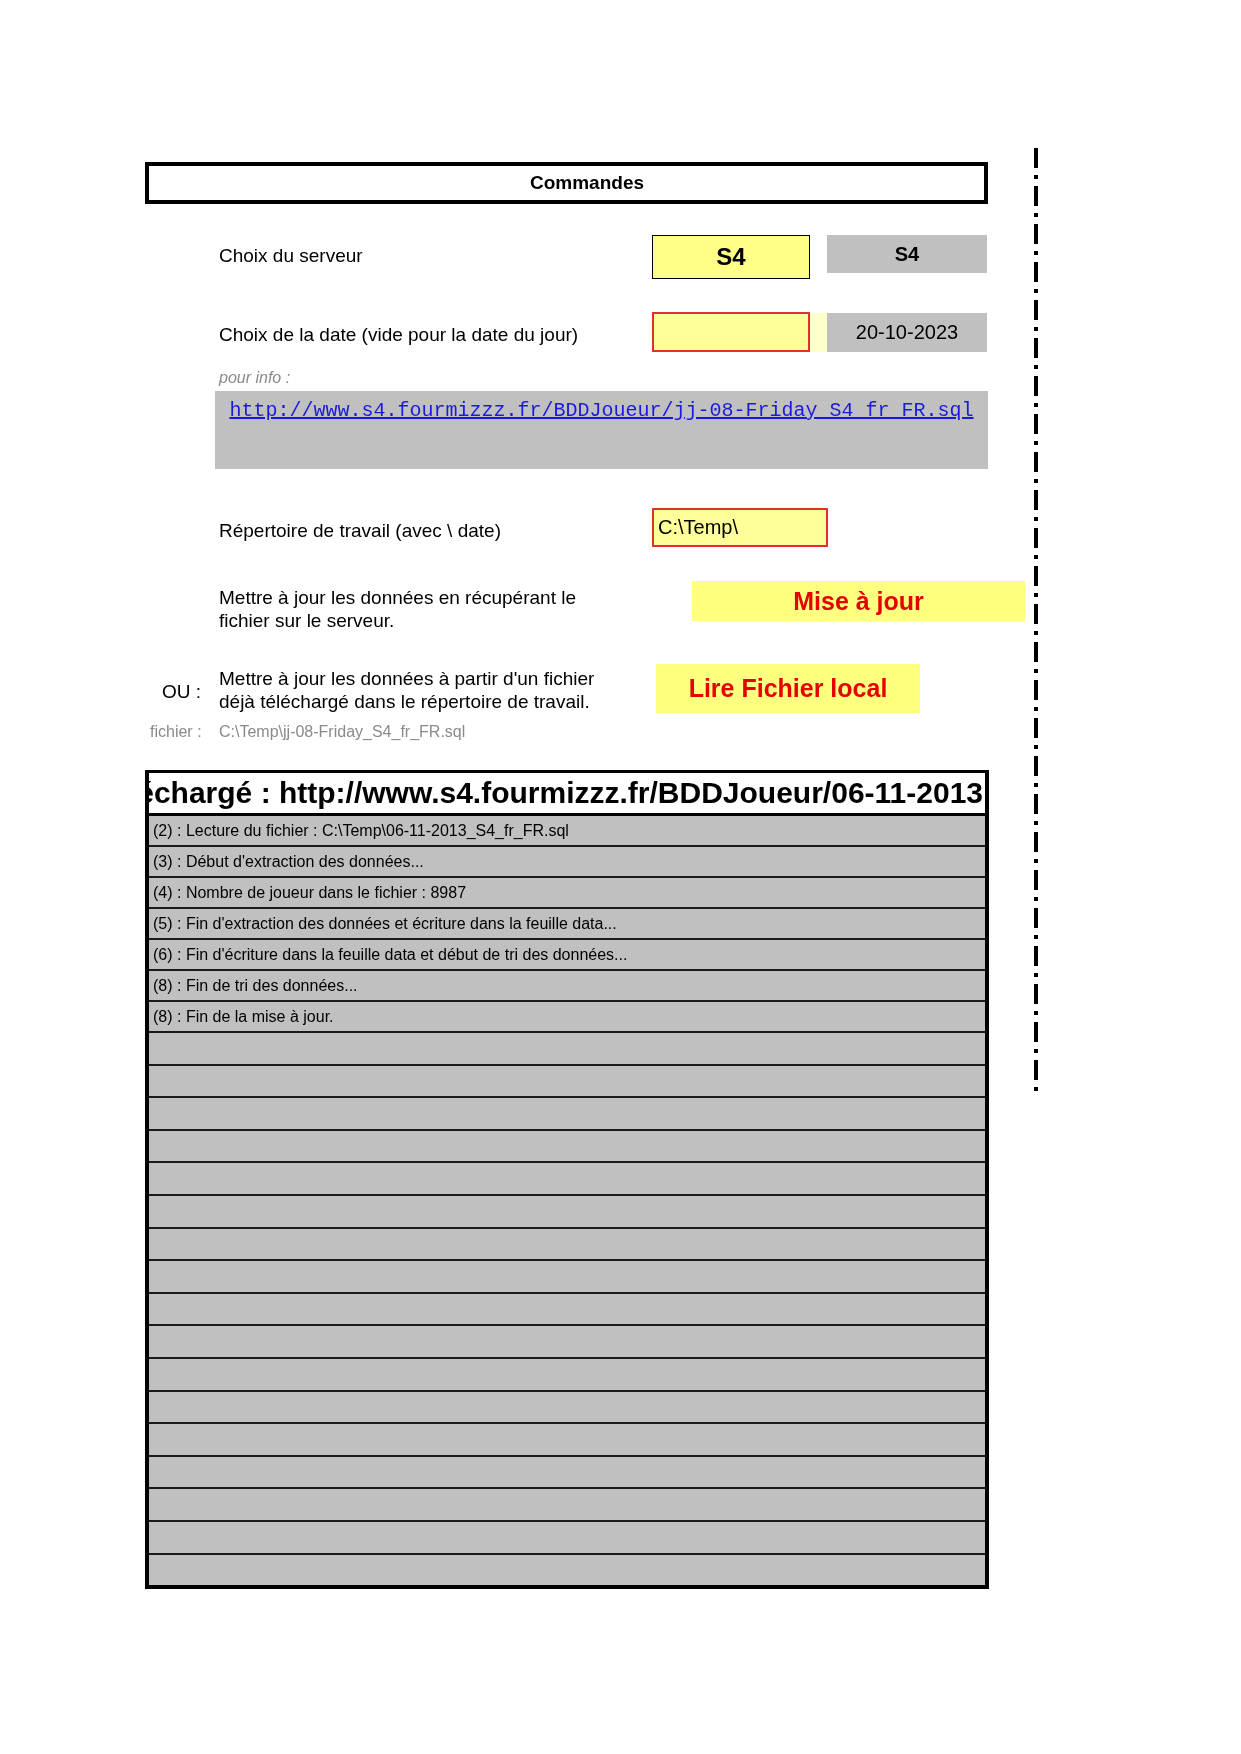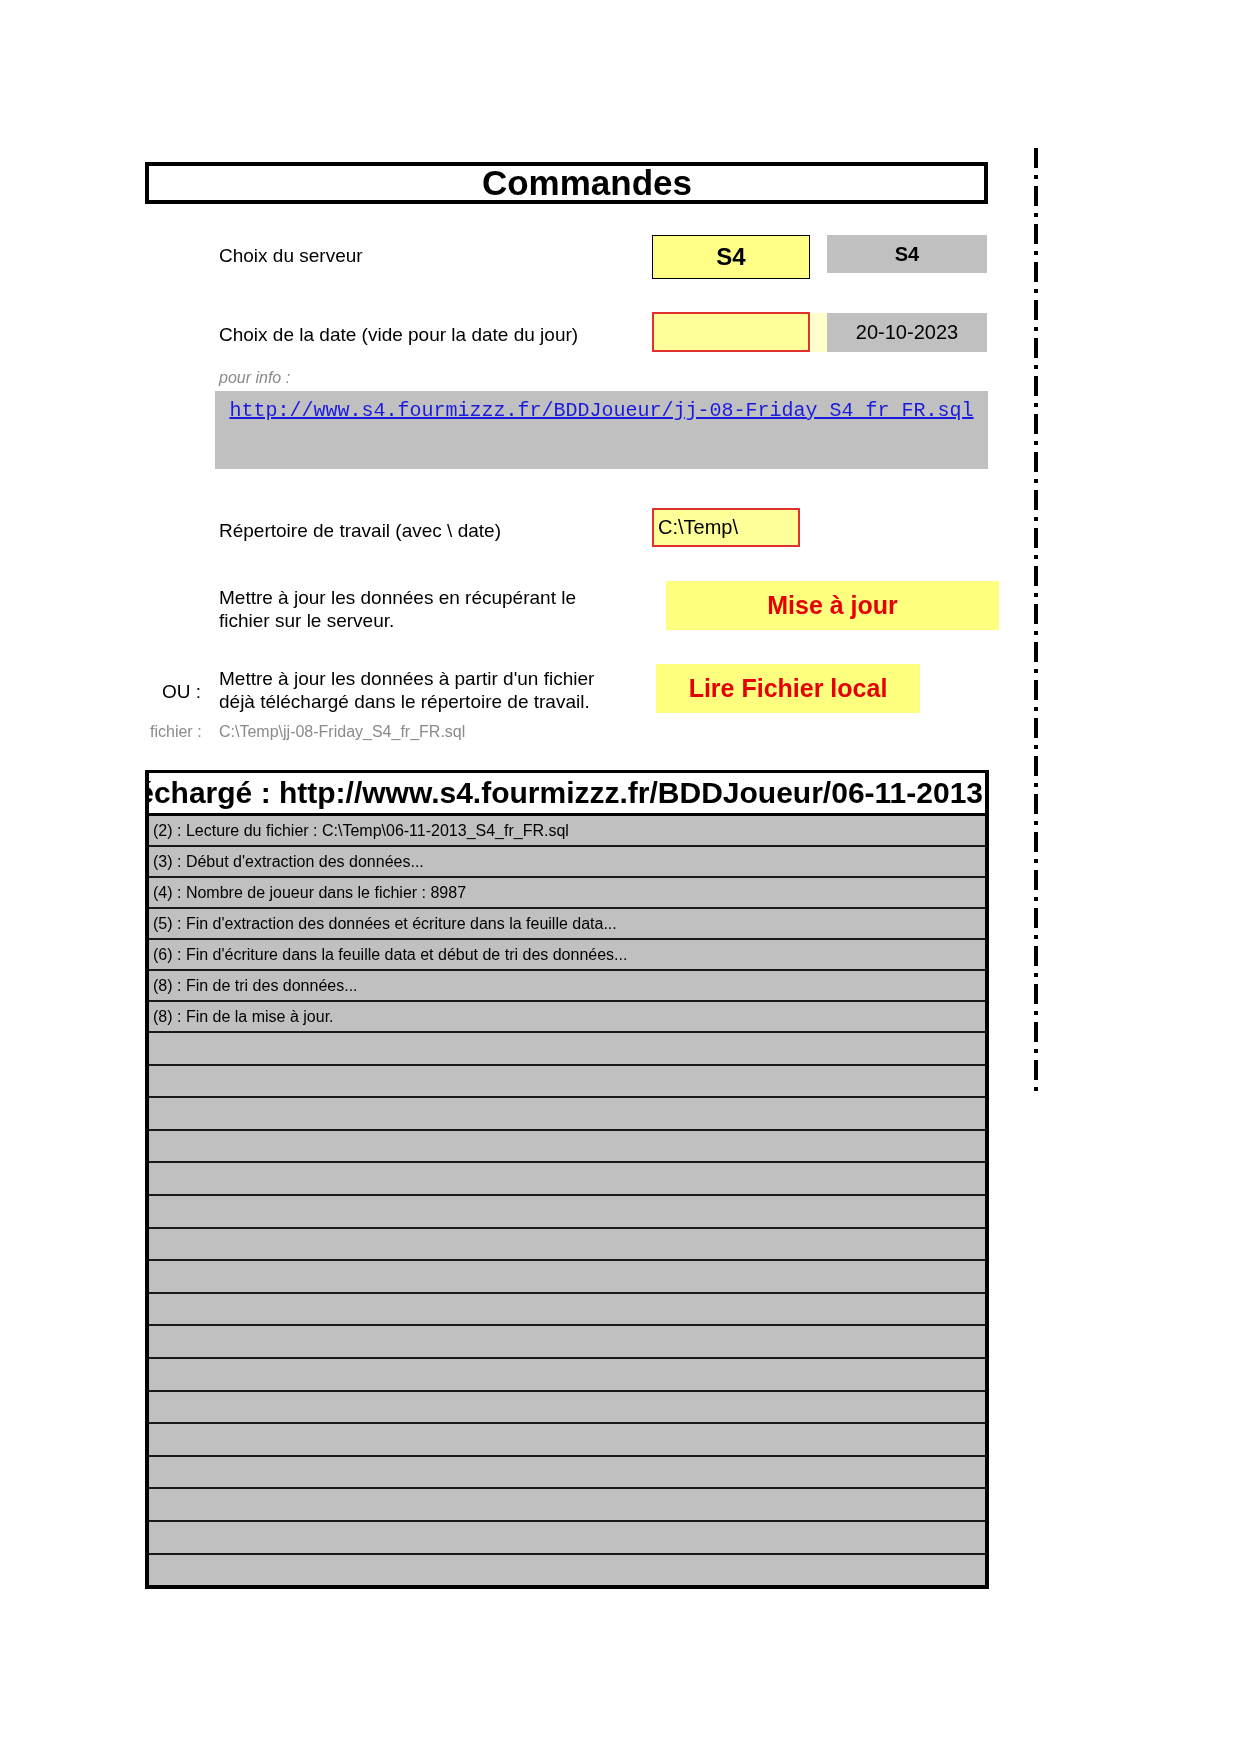--- a/index.html
+++ b/index.html
@@ -2,21 +2,21 @@
 <html><head>
 <meta charset="utf-8">
 <style>
   html, body { margin: 0; padding: 0; background: #ffffff; }
   body { width: 1241px; height: 1754px; position: relative; overflow: hidden;
          font-family: "Liberation Sans", sans-serif; color: #000; }
   .abs { position: absolute; box-sizing: border-box; }
 
   #title-box { left: 145px; top: 162px; width: 843px; height: 42px; border: 4px solid #000;
                display: flex; align-items: center; justify-content: center;
-               font-weight: bold; font-size: 35px; padding-left: 41px; }
+               font-weight: bold; font-size: 19px; padding-left: 41px; }
 
   .label { font-size: 19px; line-height: 23px; }
   .gray-label { color: #8a8a8a; font-size: 16px; }
 
   #server-select { left: 652px; top: 235px; width: 158px; height: 44px; background: #ffff88;
                    border: 1.5px solid #000; display: flex; align-items: center; justify-content: center;
                    font-weight: bold; font-size: 24px; cursor: pointer; }
   #server-display { left: 827px; top: 235px; width: 160px; height: 38px; background: #c0c0c0;
                     display: flex; align-items: center; justify-content: center; font-weight: bold; font-size: 20px; }
 
@@ -24,27 +24,27 @@
                 border: 2px solid #e03030; }
   #date-gap { left: 810px; top: 313px; width: 17px; height: 39px; background: #ffffcc; }
   #date-display { left: 827px; top: 313px; width: 160px; height: 39px; background: #c0c0c0;
                   display: flex; align-items: center; justify-content: center; font-size: 20px; }
 
   #info-caption { left: 219px; top: 369px; font-style: italic; font-size: 16px; color: #8a8a8a; }
   #info-box { left: 215px; top: 391px; width: 773px; height: 78px; background: #c0c0c0; font-family: Liberation Mono, monospace; }
   #info-link { position: absolute; left: 0; right: 0; top: 8px; text-align: center;
                color: #1a1adf; text-decoration: underline; font-size: 20px; cursor: pointer; }
 
-  #workdir-input { left: 652px; top: 508px; width: 148px; height: 39px; background: #ffff99;
+  #workdir-input { left: 652px; top: 508px; width: 176px; height: 39px; background: #ffff99;
                    border: 2px solid #e03030; display: flex; align-items: center; padding-left: 4px;
                    font-size: 20px; }
 
   .action-btn { background: #ffff80; display: flex; align-items: center; justify-content: center;
                 color: #e60000; font-weight: bold; font-size: 25px; cursor: pointer; }
-  #update-btn { left: 666px; top: 581px; width: 333px; height: 49px; }
+  #update-btn { left: 692px; top: 581px; width: 333px; height: 40px; }
   #local-btn  { left: 656px; top: 664px; width: 264px; height: 49px; }
 
   #log-table { left: 145px; top: 770px; width: 844px; border: 4px solid #000; border-top-width: 3px;
                background: #c0c0c0; }
   #log-header { height: 40px; background: #fff; border-bottom: 3px solid #000; overflow: hidden;
                 white-space: nowrap; display: flex; align-items: center; justify-content: flex-end;
                 font-weight: bold; font-size: 30px; padding-right: 2px; }
   .log-row { height: 29px; border-bottom: 2px solid #1a1a1a; font-size: 16px; display: flex;
              align-items: center; padding-left: 4px; white-space: nowrap; overflow: hidden; }
   .log-row.empty { height: 30.6px; }

